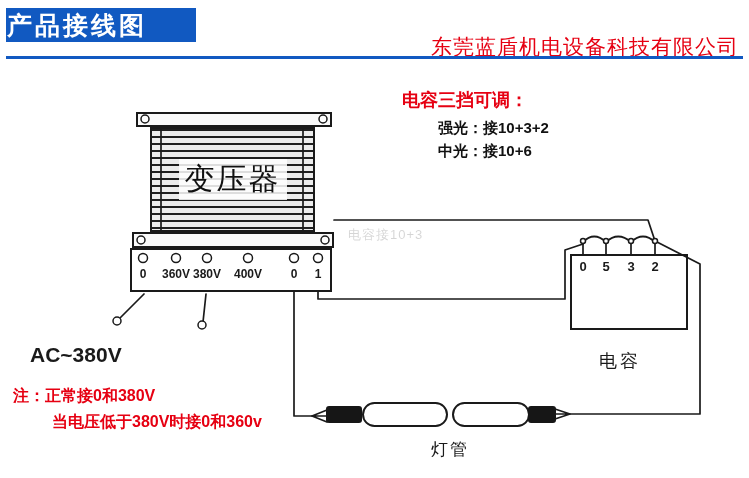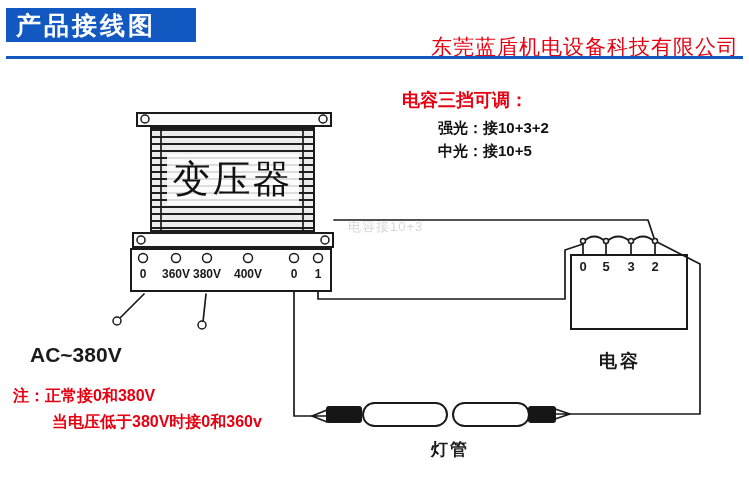--- a/index.html
+++ b/index.html
@@ -1,69 +1,69 @@
 <!DOCTYPE html>
 <html><head>
 <meta charset="utf-8">
 <style>
   html,body{margin:0;padding:0;background:#fff;}
   .stage{position:relative;width:749px;height:478px;background:#ffffff;overflow:hidden;
          font-family:"Liberation Sans",sans-serif;color:#1a1a1a;}
 
   .header-bar{position:absolute;left:6px;top:8px;width:190px;height:34px;background:#1159c1;
-              color:#fff;font-size:25px;font-weight:bold;line-height:34px;padding-left:10px;
+              color:#fff;font-size:25px;font-weight:bold;line-height:34px;padding-left:1px;
               letter-spacing:3px;box-sizing:border-box;white-space:nowrap;}
   .header-line{position:absolute;left:6px;top:56px;width:737px;height:3px;background:#1159c1;}
   .company{position:absolute;right:10px;top:33px;font-size:21px;font-weight:normal;color:#e60012;letter-spacing:1px;}
 
   .guide-title{position:absolute;left:402px;top:88px;font-size:18px;font-weight:bold;color:#e60012;text-align:center;}
   .guide-opt{position:absolute;left:438px;font-size:15px;font-weight:700;color:#111;}
 
   .tf-bracket{position:absolute;background:#fafafa;border:2px solid #1a1a1a;box-sizing:border-box;}
   .tf-body{position:absolute;left:150px;top:127px;width:165px;height:105px;border:2px solid #1a1a1a;
            box-sizing:border-box;display:flex;align-items:center;justify-content:center;
            background:repeating-linear-gradient(to bottom,#1f1f1f 0 2.5px,#ececec 2.5px 7px);}
-  .tf-label{font-family:"DejaVu Serif",serif;font-size:38px;letter-spacing:2px;color:#111;
+  .tf-label{font-family:"DejaVu Serif",serif;font-size:30px;letter-spacing:2px;color:#111;
             background:rgba(255,255,255,.85);padding:0 6px;}
   .tf-rod{position:absolute;top:129px;width:2px;height:101px;background:#1a1a1a;opacity:.85;}
   .termbox{position:absolute;left:130px;top:248px;width:202px;height:44px;border:2px solid #1a1a1a;
            background:#fff;box-sizing:border-box;}
   .tlabel{position:absolute;top:267px;transform:translateX(-50%);font-size:12px;font-weight:bold;white-space:nowrap;}
 
   .ac-label{position:absolute;left:30px;top:331px;font-size:21px;font-weight:bold;margin-top:12px;}
   .note{position:absolute;color:#e60012;font-size:16px;font-weight:bold;}
 
   .cap-box{position:absolute;left:570px;top:254px;width:118px;height:76px;border:2px solid #1a1a1a;
            background:#fff;box-sizing:border-box;}
   .cap-tlabel{position:absolute;top:259px;transform:translateX(-50%);font-size:13px;font-weight:bold;}
-  .cap-name{position:absolute;left:599px;top:349px;font-size:18px;font-weight:bold;letter-spacing:3px;}
+  .cap-name{position:absolute;left:599px;top:349px;font-size:18px;font-weight:normal;letter-spacing:3px;}
 
   .tube{position:absolute;top:402px;height:25px;border:2px solid #1a1a1a;border-radius:13px;
         background:#fff;box-sizing:border-box;}
   .connector{position:absolute;top:406px;height:17px;background:#161616;border-radius:3px;}
-  .lamp-name{position:absolute;left:431px;top:438px;font-size:17px;font-weight:bold;letter-spacing:2px;}
+  .lamp-name{position:absolute;left:431px;top:438px;font-size:17px;font-weight:normal;letter-spacing:2px;}
 
-  .watermark{position:absolute;left:348px;top:218px;font-size:13px;color:#000;opacity:.16;letter-spacing:1px;}
+  .watermark{position:absolute;left:348px;top:226px;font-size:13px;color:#000;opacity:.16;letter-spacing:1px;}
 
   .wires{position:absolute;left:0;top:0;width:749px;height:478px;}
 </style>
 </head>
 <body>
 
 <div class="stage">
 
   <div class="header-bar">
     <span>产品接线图</span>
   </div>
   <div class="company">东莞蓝盾机电设备科技有限公司</div>
   <div class="header-line"></div>
 
   <div class="guide-title">电容三挡可调：</div>
   <div class="guide-opt" style="top:119px">强光：接10+3+2</div>
-  <div class="guide-opt" style="top:142px">中光：接10+5</div>
+  <div class="guide-opt" style="top:142px">中光：接10+6</div>
 
   <div class="tf-bracket" style="left:136px;top:112px;width:196px;height:15px"></div>
   <div class="tf-body">
     <span class="tf-label">变压器</span>
   </div>
   <div class="tf-rod" style="left:160px"></div>
   <div class="tf-rod" style="left:302px"></div>
   <div class="tf-bracket" style="left:132px;top:232px;width:202px;height:16px"></div>
   <div class="termbox"></div>
   <span class="tlabel" style="left:143px">0</span>

